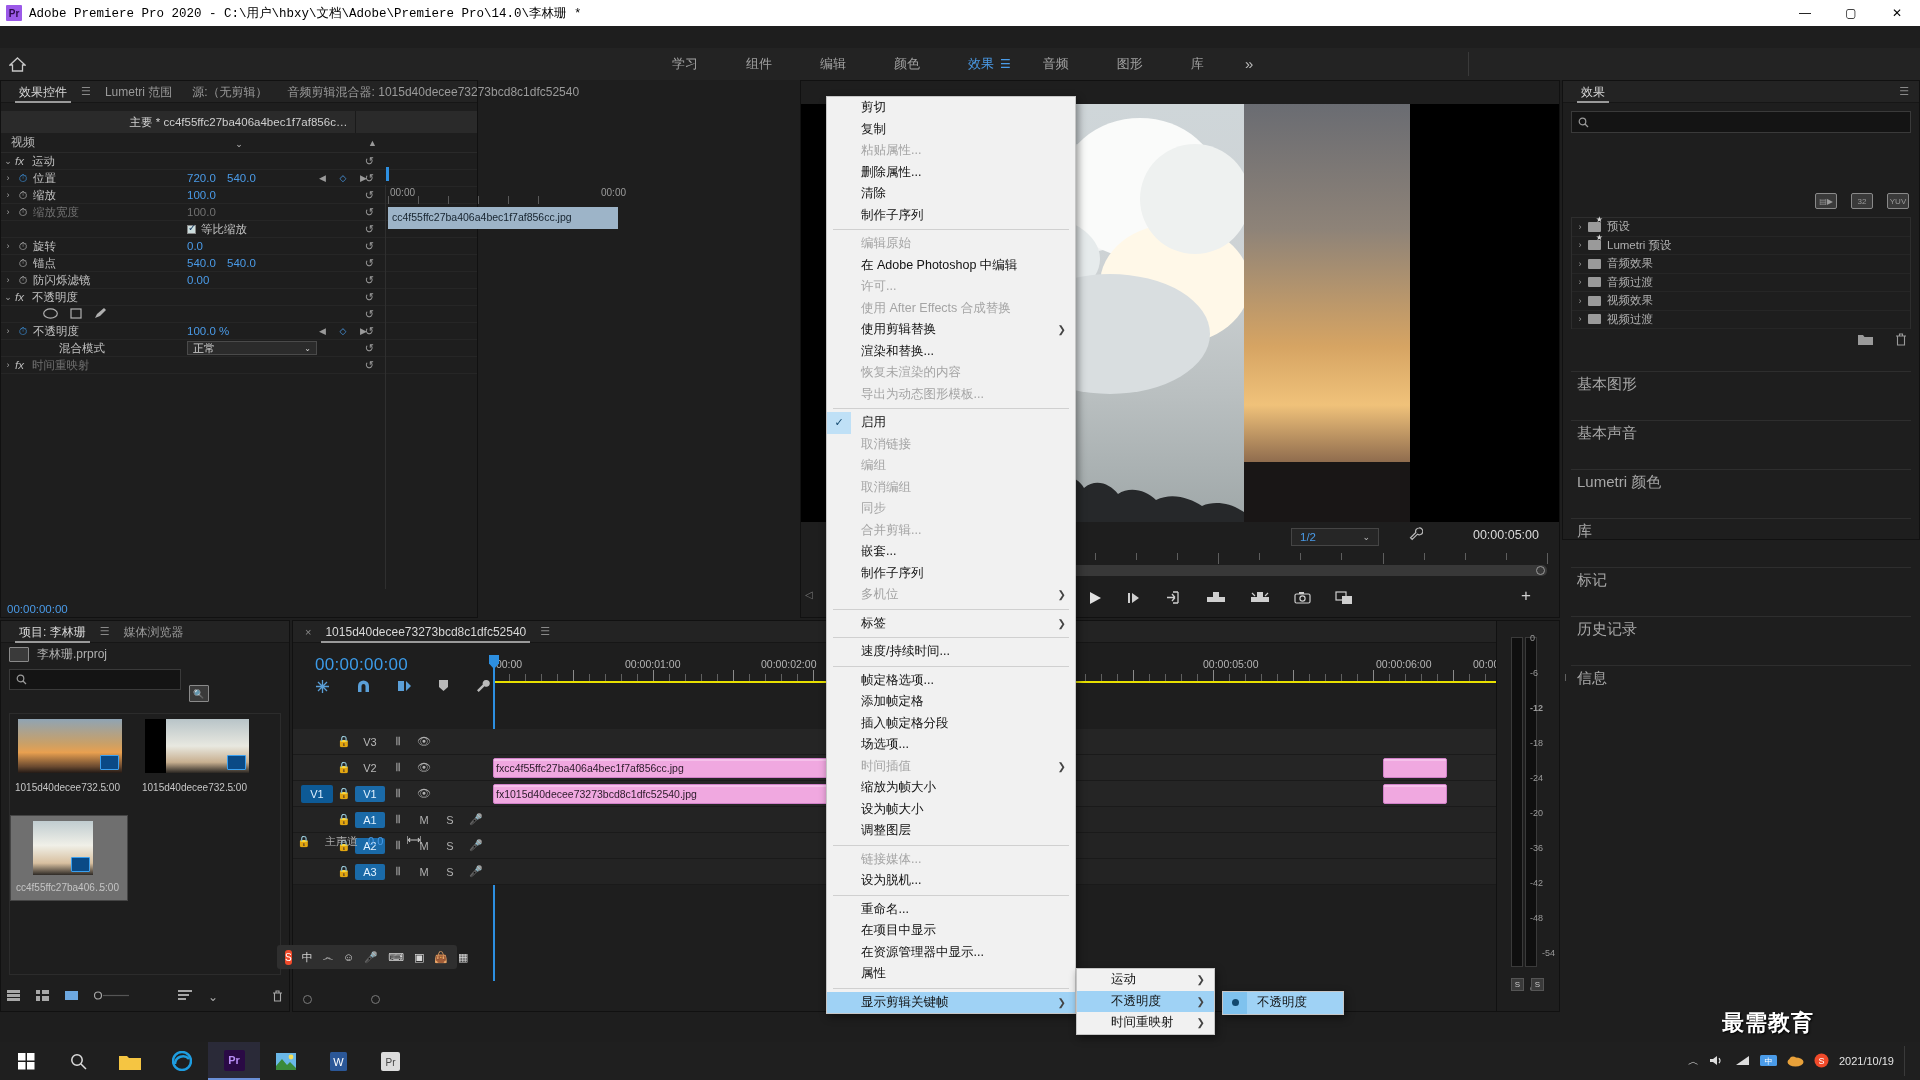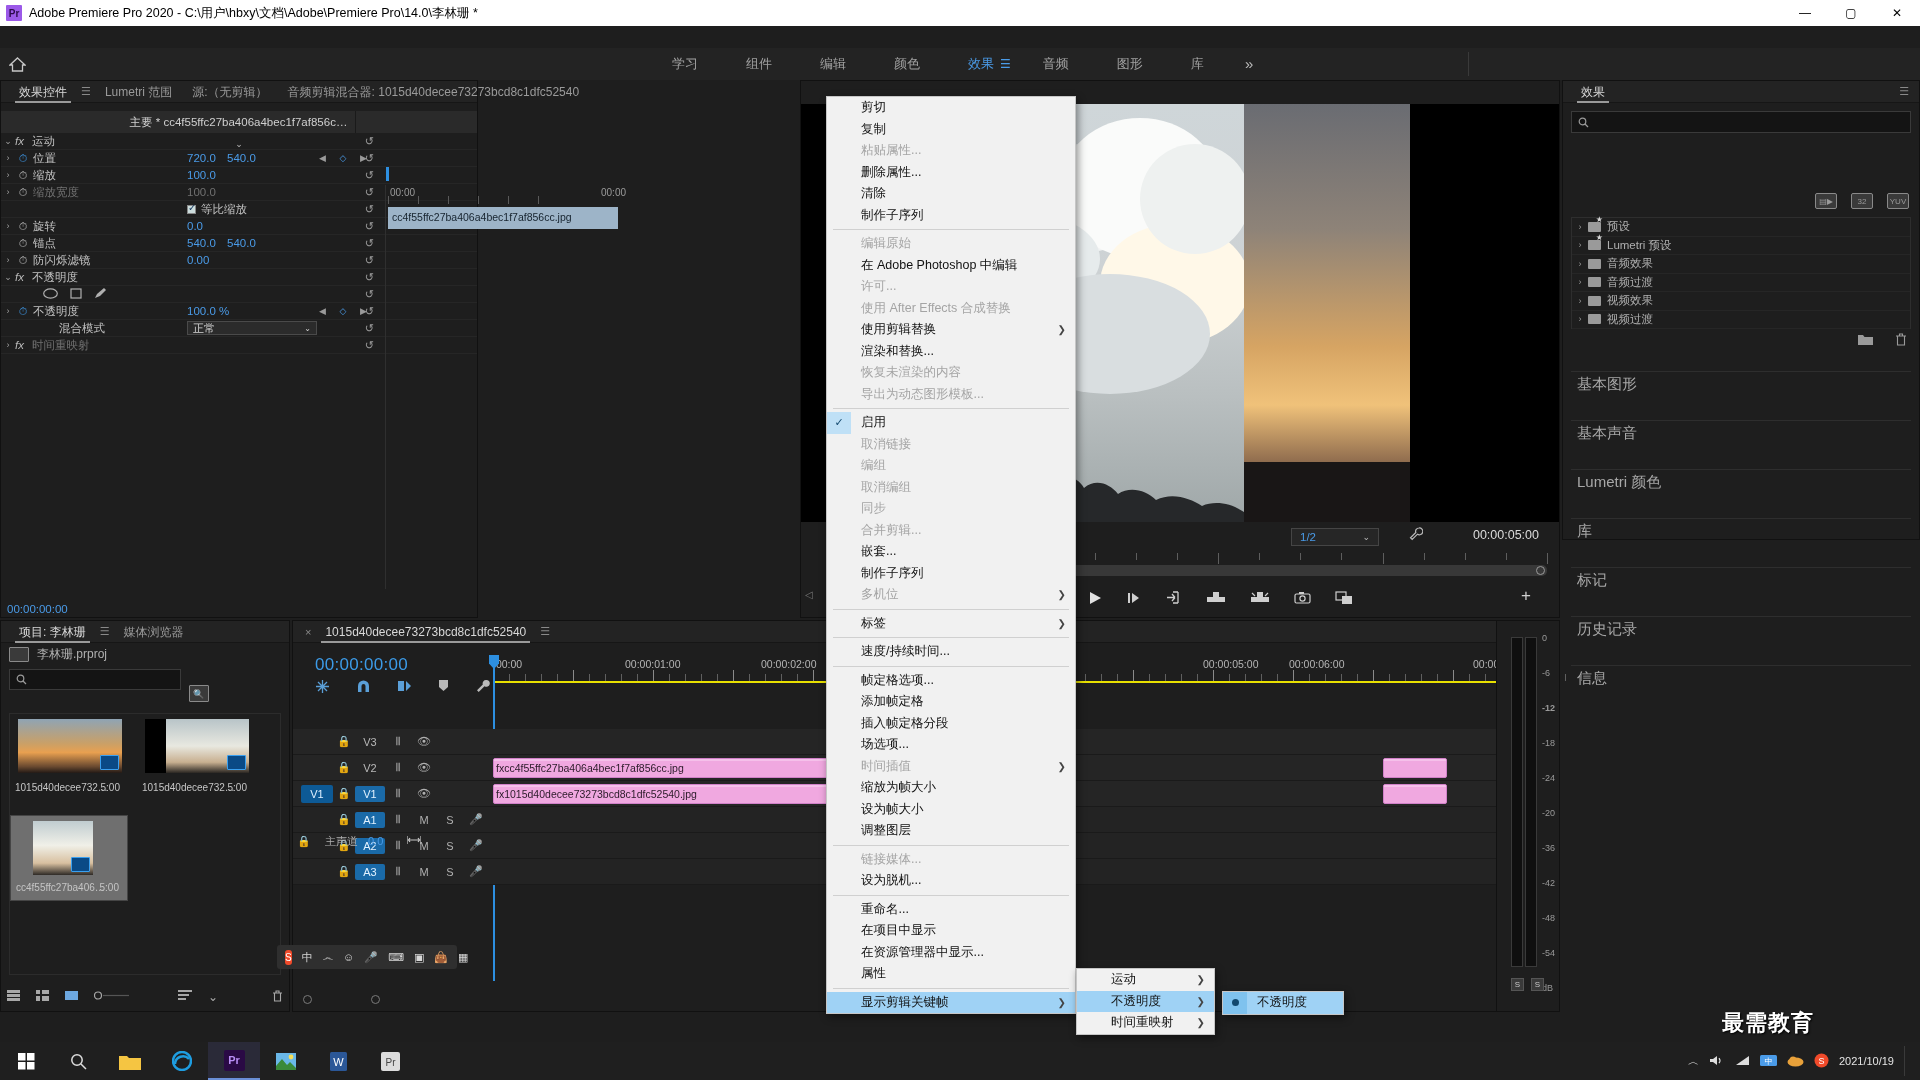--- a/index.html
+++ b/index.html
@@ -6,21 +6,21 @@
   html,body { width:1920px; height:1080px; overflow:hidden; background:#1e1e1e;
     font-family:"Liberation Sans","DejaVu Sans",sans-serif; color:#c8c8c8; }
   #app { position:relative; width:1920px; height:1080px; }
 
   
   .titlebar { position:absolute; left:0; top:0; width:1920px; height:26px;
     background:#ffffff; color:#000; display:flex; align-items:center; font-size:12.5px; }
   .pr-logo { width:16px; height:16px; margin:0 7px 0 6px; background:#9b59e8;
     color:#2b0a4a; font-size:10px; font-weight:bold; display:flex; align-items:center;
     justify-content:center; border-radius:1px; font-family:"Liberation Sans",sans-serif;}
-  .wintitle { white-space:nowrap; }
+  .wintitle { white-space:nowrap;font-family:Liberation Mono, monospace; }
   .wbtns { position:absolute; right:0; top:0; height:26px; display:flex; }
   .wbtn { width:46px; height:26px; display:flex; align-items:center; justify-content:center;
     font-size:12px; color:#000; }
 
   
   .menubar { position:absolute; left:0; top:26px; width:1920px; height:22px;
     background:#ffffff; color:#000; display:flex; align-items:center; font-size:12px; }
   .menubar .mi { padding:2px 10px; white-space:nowrap; }
 
   
@@ -281,20 +281,24 @@
         <span class="ptab">源:（无剪辑）</span>
         <span class="ptab">音频剪辑混合器: 1015d40decee73273bcd8c1dfc52540</span>
       </div>
 
     <div class="fx-srcbar">
       <div class="seg1">主要 * cc4f55ffc27ba406a4bec1f7af856c…</div>
       <div class="caret">⌄</div>
       <div class="seg2">1015d40decee73273bcd8c1dfc52540 …</div>
     </div>
 
+    <div class="fx-sub">
+      <span>视频</span>
+      <span style="margin-left:auto;padding-right:100px;font-size:9px;color:#9a9a9a">▲</span>
+    </div>
 
     <div class="fx-rows" id="fxrows">
         <div class="fxrow">
           <span class="tw">⌄</span>
           <span class="ital">fx</span>
           <span class="lbl">运动</span>
           <span class="rst">↺</span>
         </div>
         <div class="fxrow">
           <span class="tw">›</span>
@@ -705,21 +709,21 @@
         <svg width="15" height="15">
             <path d="M11 1a3.4 3.4 0 0 0-3.2 4.5L2 11.3l1.7 1.7 5.8-5.8A3.4 3.4 0 1 0 11 1z" fill="#b9b9b9"></path>
           </svg></span>
     </div>
 
     <div class="tl-ruler" id="tlruler">
         <span class="lbl" style="left: 0px;">:00:00</span>
         <span class="lbl" style="left: 132px;">00:00:01:00</span>
         <span class="lbl" style="left: 268px;">00:00:02:00</span>
         <span class="lbl" style="left: 710px;">00:00:05:00</span>
-        <span class="lbl" style="left: 796px;">00:00:06:00</span>
+        <span class="lbl" style="left: 883px;">00:00:06:00</span>
         <span class="lbl" style="left: 980px;">00:00:07:00</span>
         <i class="tkb" style="left: 0px;"></i>
         <i class="tk" style="left: 16px;"></i>
         <i class="tk" style="left: 32px;"></i>
         <i class="tk" style="left: 48px;"></i>
         <i class="tk" style="left: 64px;"></i>
         <i class="tkb" style="left: 80px;"></i>
         <i class="tk" style="left: 96px;"></i>
         <i class="tk" style="left: 112px;"></i>
         <i class="tk" style="left: 128px;"></i>
@@ -913,21 +917,21 @@
     <div class="mt-scale" id="mtscale">
         <span style="margin-bottom: 25px;">0</span>
         <span style="margin-bottom: 25px;">-6</span>
         <span style="margin-bottom: 25px; font-weight: bold;">-12</span>
         <span style="margin-bottom: 25px;">-18</span>
         <span style="margin-bottom: 25px;">-24</span>
         <span style="margin-bottom: 25px;">-20</span>
         <span style="margin-bottom: 25px;">-36</span>
         <span style="margin-bottom: 25px;">-42</span>
         <span style="margin-bottom: 25px;">-48</span>
-        <span style="margin-bottom: 25px;">-54</span>
+        <span style="margin-bottom: 25px; margin-left: 12px;">-54</span>
         <span style="margin-bottom: 25px;">dB</span>
       </div>
     <div class="mt-btn" style="left:14px">S</div>
     <div class="mt-btn" style="left:34px">S</div>
   </div>
 
   <div class="ctx" id="ctxmain">
       <div class="ctx-item">
         <span>剪切</span>
       </div>

